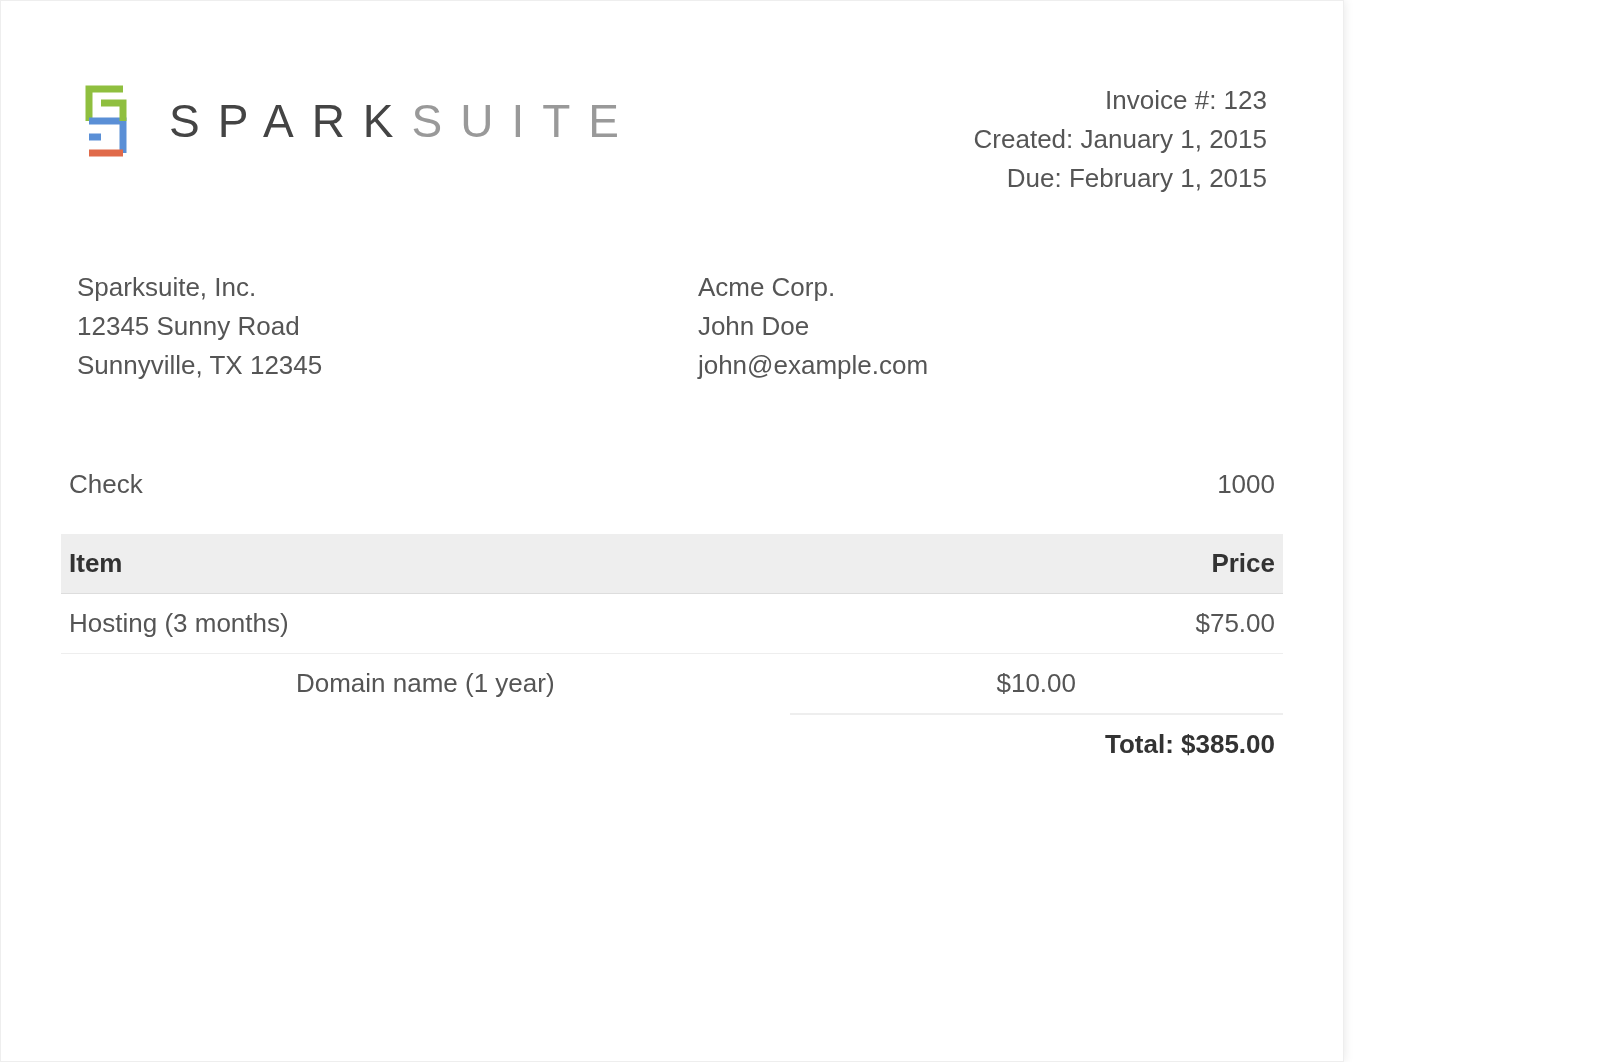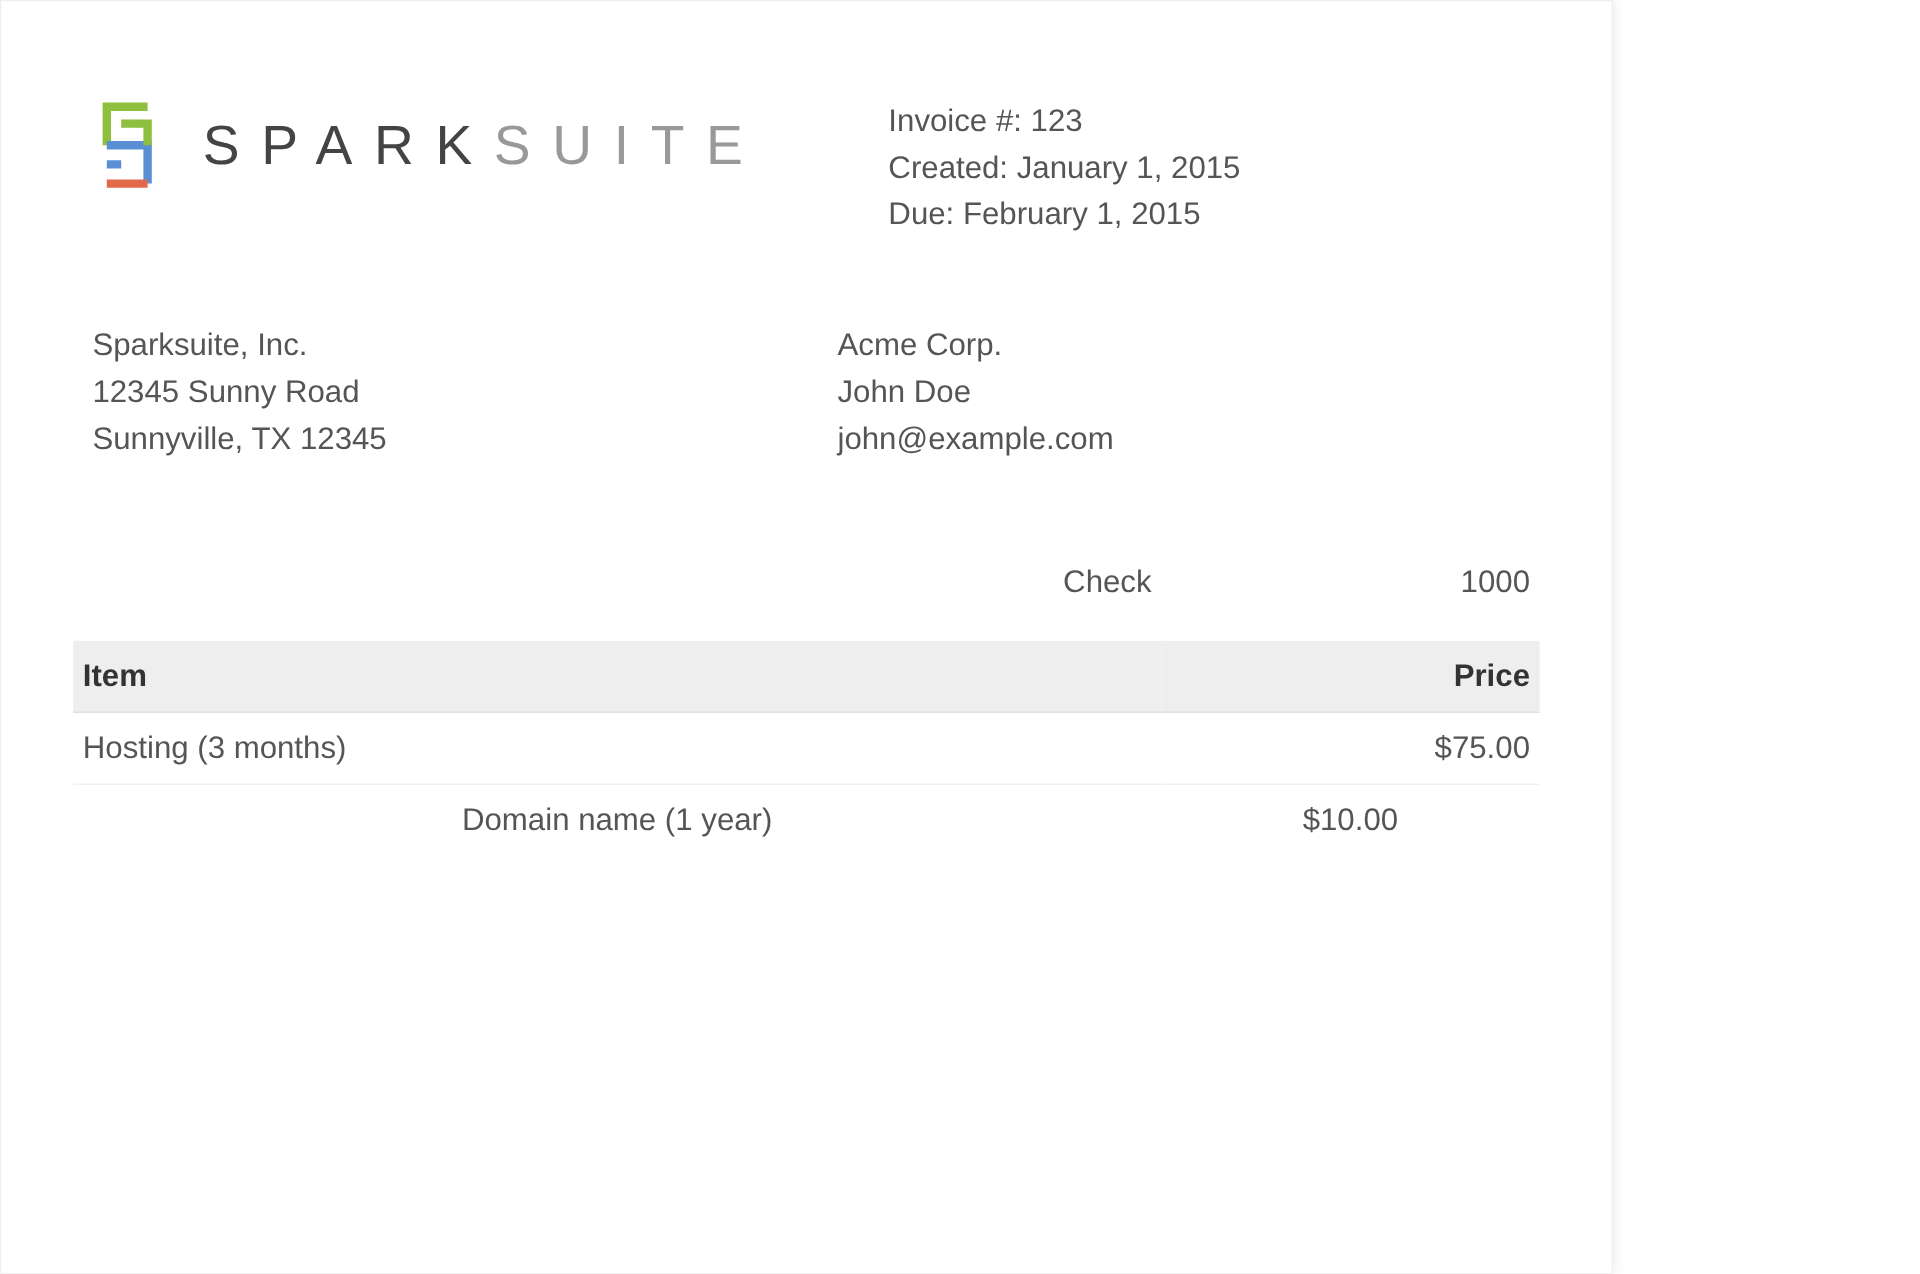--- a/index.html
+++ b/index.html
@@ -24,30 +24,30 @@
     width: 100%;
     border-collapse: collapse;
     text-align: left;
   }
   table td {
     padding: 10px 8px;
     vertical-align: top;
   }
   tr.top table td { padding-bottom: 40px; }
   .title-cell { width: 55%; }
-  .meta-cell { text-align: left; color: #555; }
+  .meta-cell { text-align: right; color: #555; }
   tr.information table td { padding-bottom: 60px; }
   .info-right { }
   tr.heading td {
     background: #eee;
     border-bottom: 1px solid #ddd;
     font-weight: 700;
     color: #333;
   }
-  tr.details td { padding-bottom: 30px; text-align: right; }
+  tr.details td { padding-bottom: 30px; }
   tr.item td { border-bottom: 1px solid #eee; }
   tr.item.last td { border-bottom: none; text-align: center; }
   tr.total td:nth-child(2) {
     border-top: 2px solid #eee;
     font-weight: 700;
     color: #333;
   }
   td.right { text-align: right; }
 
   
@@ -146,15 +146,19 @@
 
     <tr class="item">
       <td>Hosting (3 months)</td>
       <td class="right">$75.00</td>
     </tr>
     <tr class="item last">
       <td>Domain name (1 year)</td>
       <td class="right">$10.00</td>
     </tr>
 
+    <tr class="total">
+      <td></td>
+      <td class="right">Total: $385.00</td>
+    </tr>
   </tbody>
     </table>
 </div>
 
 </body></html>

